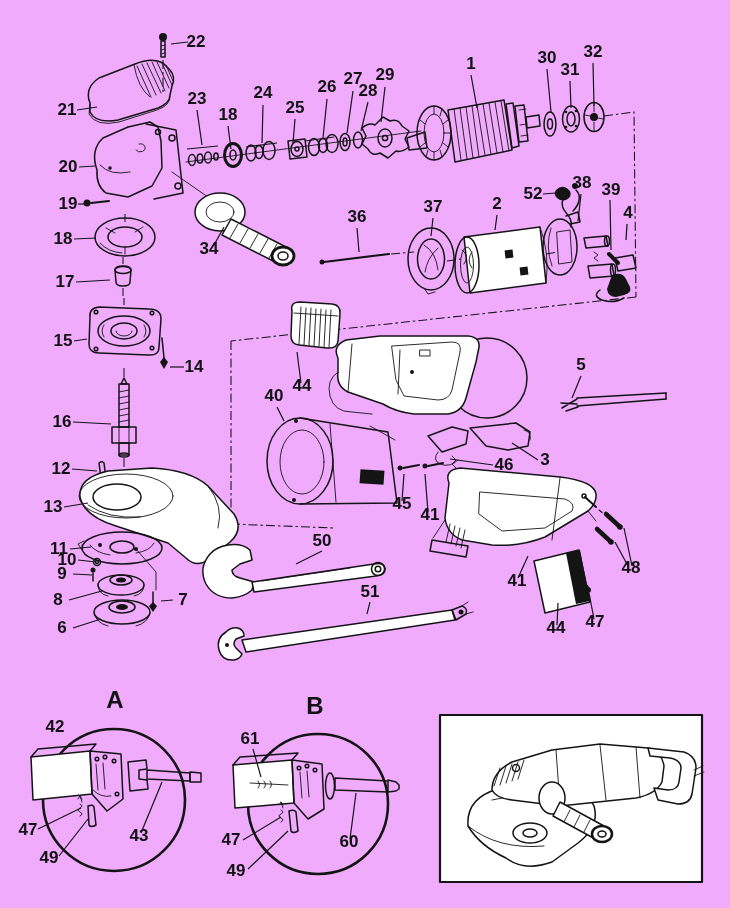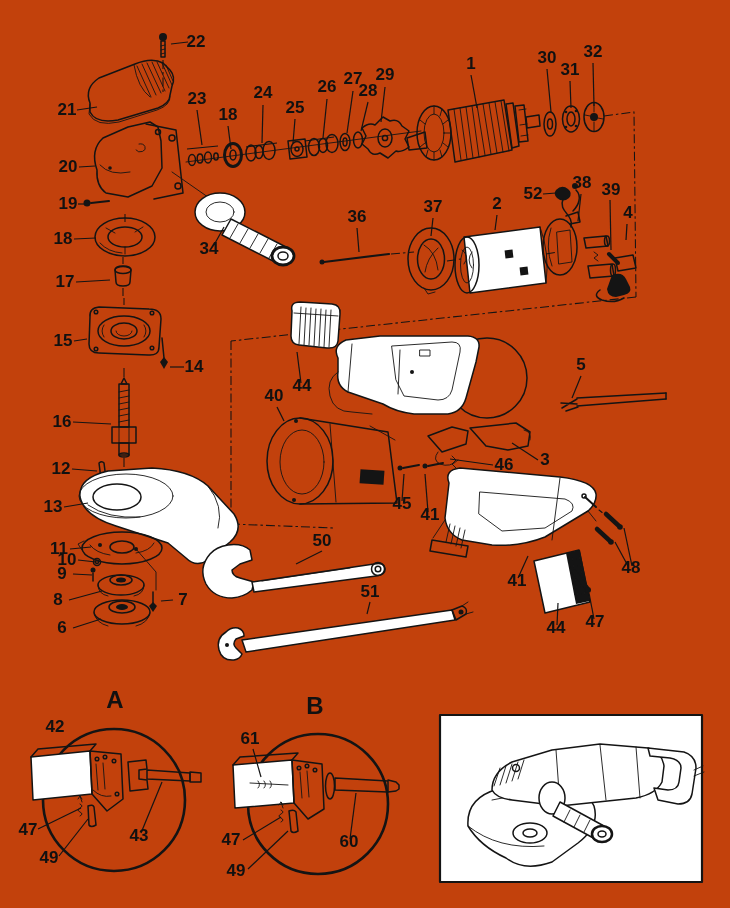--- a/index.html
+++ b/index.html
@@ -1,16 +1,16 @@
 <!DOCTYPE html>
 <html><head>
 <meta charset="utf-8">
 <style>
   html,body{margin:0;padding:0;background:#fff;}
-  .canvas{width:730px;height:908px;background:#c2410c;position:relative;overflow:hidden;
+  .canvas{width:730px;height:908px;background:#f0abfc;position:relative;overflow:hidden;
           font-family:"Liberation Sans", sans-serif;}
   svg{display:block;}
   .art{stroke:#141414;fill:none;stroke-width:1.5;stroke-linecap:round;stroke-linejoin:round;}
   .thin{stroke-width:0.9;}
   .thick{stroke-width:2.6;}
   .leader{stroke:#141414;stroke-width:1.2;fill:none;}
   .phantom{stroke:#141414;stroke-width:1.05;fill:none;stroke-dasharray:9 3 2.5 3;}
   .dash{stroke:#141414;stroke-width:1.05;fill:none;stroke-dasharray:4 3;}
   .blk{fill:#141414;stroke:none;}
   .wht{fill:#ffffff;}

